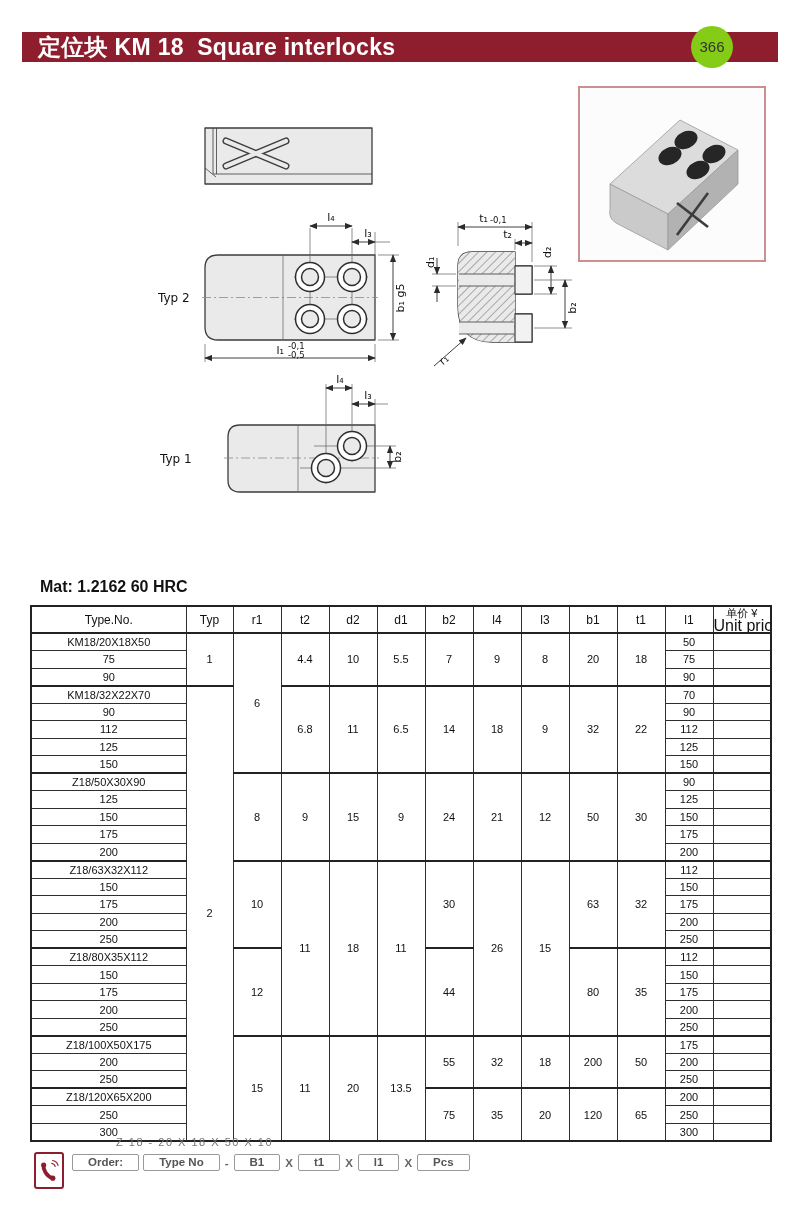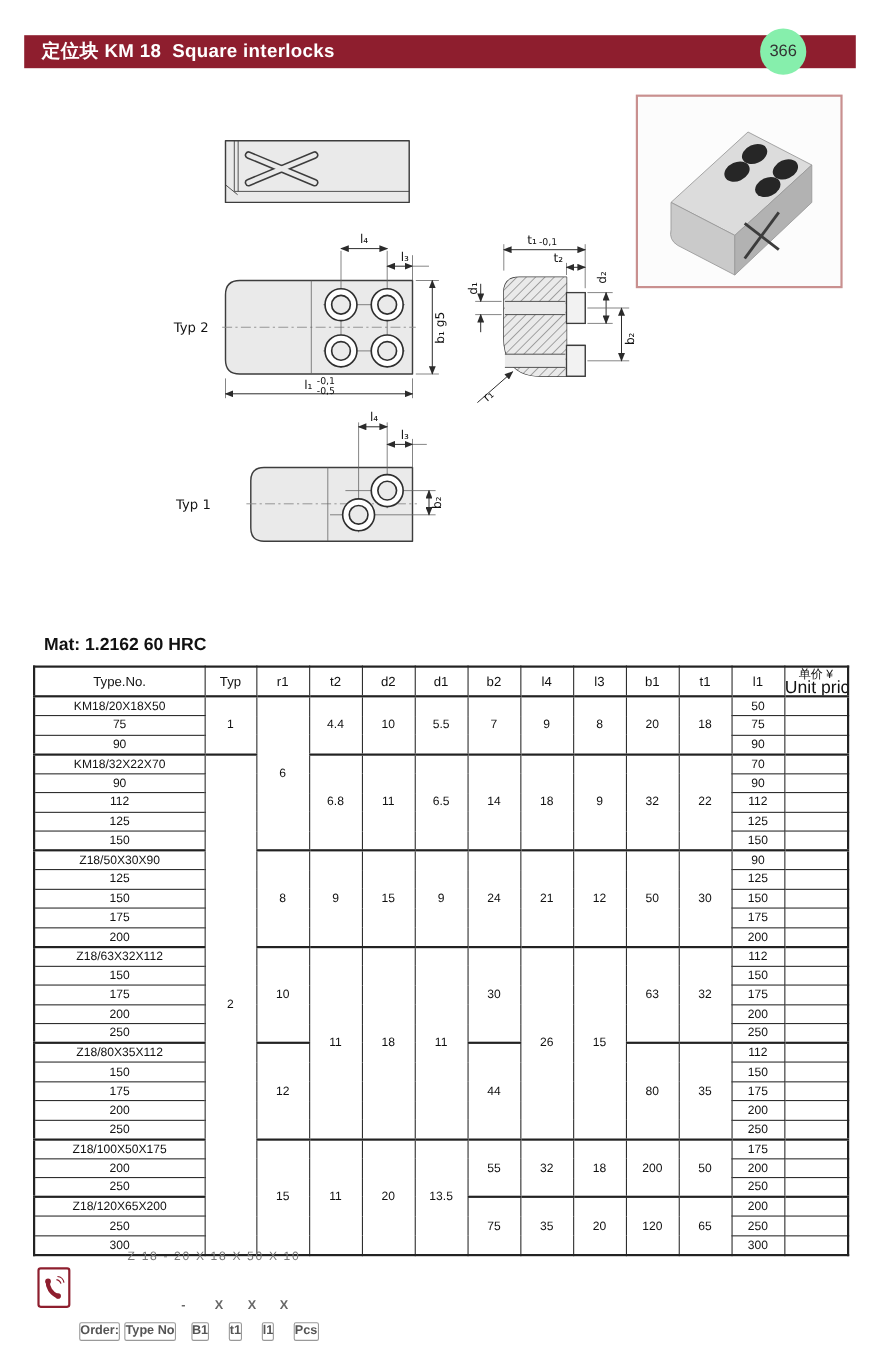--- a/index.html
+++ b/index.html
@@ -1,22 +1,22 @@
 <!DOCTYPE html>
 <html><head>
 <meta charset="utf-8">
 <style>
   html,body{margin:0;padding:0;background:#fff;}
   .page{position:relative;width:800px;height:1225px;background:#fff;overflow:hidden;
         font-family:"Liberation Sans",sans-serif;color:#111;}
   
   .titlebar{position:absolute;left:22px;top:32px;width:756px;height:30px;background:#8e1e2e;}
   .titlebar .t{display:block;padding-left:16px;line-height:30px;color:#fff;
-               font-size:17px;font-weight:bold;letter-spacing:.3px;white-space:pre;}
-  .pagenum{position:absolute;left:669px;top:-6px;width:42px;height:42px;background:#86efac;
+               font-size:23px;font-weight:bold;letter-spacing:.3px;white-space:pre;}
+  .pagenum{position:absolute;left:669px;top:-6px;width:42px;height:42px;background:#84cc16;
            border-radius:50%;text-align:center;line-height:42px;font-size:15px;color:#333;}
   
   .photo{position:absolute;left:578px;top:86px;width:188px;height:176px;box-sizing:border-box;
          border:2px solid #c9908f;background:#fcfcfc;}
   
   svg text{font-family:"DejaVu Sans",sans-serif;font-size:11px;fill:#111;}
   svg .lab{font-size:12px;}
   svg .tol{font-size:8.5px;}
   .body{fill:#eaeaea;stroke:#3d3d3d;stroke-width:1.3;stroke-linejoin:round;}
   .thin{stroke:#3d3d3d;stroke-width:0.8;fill:none;}
@@ -39,21 +39,21 @@
   table.spec tbody tr{height:17.2px;margin-top:12px;}
   tr.grp td{border-top:2px solid #222;}
   .ph1{font-size:11px;line-height:13px;}
   .ph2{font-size:16px;line-height:12px;}
   
   .phonebox{position:absolute;left:34px;top:1152px;width:30px;height:37px;box-sizing:border-box;
             border:2px solid #8e1e2e;border-radius:3px;background:#fff;
             display:flex;align-items:center;justify-content:center;}
   .orderitems{position:absolute;left:72px;top:1154px;display:flex;align-items:center;gap:4px;
               font-size:11.5px;font-weight:bold;color:#555;}
-  .obox{border:1px solid #999;border-radius:2px;padding:0 0;line-height:15px;background:#fff;margin-top:48px;}
+  .obox{border:1px solid #999;border-radius:2px;padding:0 15px;line-height:15px;background:#fff;}
   .osep{padding:0 1px;color:#666;}
   .orderex{position:absolute;left:116px;top:1136px;font-size:11px;color:#777;letter-spacing:1.5px;}
 </style>
 </head>
 <body>
 
 <div class="page">
 
   <div class="titlebar">
     <span class="t">定位块 KM 18  Square interlocks</span>

